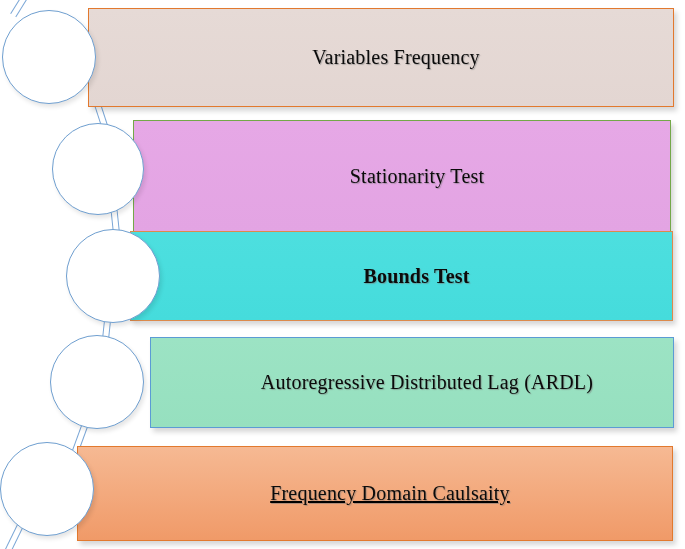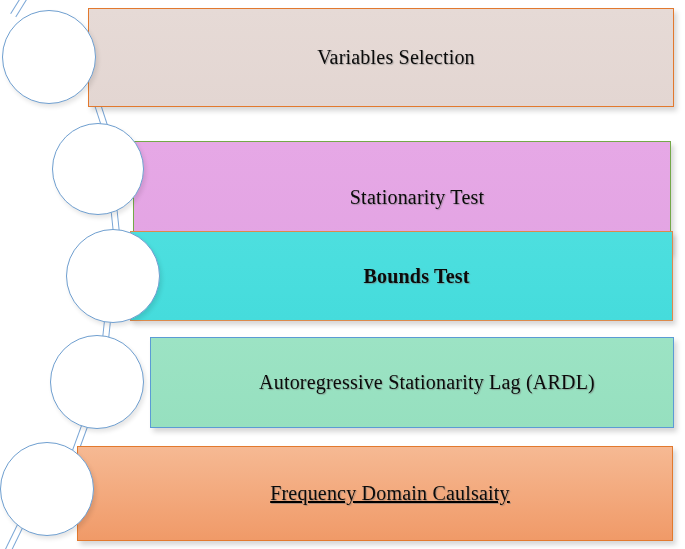--- a/index.html
+++ b/index.html
@@ -36,21 +36,20 @@
 
   #band-1 {
     left: 88px;  top: 8px;   width: 586px;  height: 99px;
     background: linear-gradient(180deg, #e6dad6 0%, #e3d6d2 100%);
     border: 1.5px solid #e2792e;
   }
   #band-2 {
     left: 133px; top: 120px; width: 538px;  height: 112px;
     background: linear-gradient(180deg, #e6a8e6 0%, #e3a4e3 100%);
     border: 1.5px solid #74a849;
-    margin-top: 21px;
   }
   #band-3 {
     left: 130px; top: 231px; width: 543px;  height: 90px;
     background: linear-gradient(180deg, #4ddfdf 0%, #45dcdc 100%);
     border: 1.5px solid #dc8a4c;
     font-weight: bold;
   }
   #band-4 {
     left: 150px; top: 337px; width: 524px;  height: 91px;
     background: linear-gradient(180deg, #9ce3c4 0%, #96e0bf 100%);
@@ -99,33 +98,33 @@
 <div id="stage">
 
   <div class="connector" id="conn-top"></div>
   <div class="connector" id="conn-1-2"></div>
   <div class="connector" id="conn-2-3"></div>
   <div class="connector" id="conn-3-4"></div>
   <div class="connector" id="conn-4-5"></div>
   <div class="connector" id="conn-bottom"></div>
 
   <div class="band" id="band-1">
-    <span class="band-label">Variables Selection</span>
+    <span class="band-label">Variables Frequency</span>
   </div>
 
   <div class="band" id="band-2">
     <span class="band-label">Stationarity Test</span>
   </div>
 
   <div class="band" id="band-3">
     <span class="band-label">Bounds Test</span>
   </div>
 
   <div class="band" id="band-4">
-    <span class="band-label">Autoregressive Stationarity Lag (ARDL)</span>
+    <span class="band-label">Autoregressive Distributed Lag (ARDL)</span>
   </div>
 
   <div class="band" id="band-5">
     <span class="band-label">Frequency Domain Caulsaity</span>
   </div>
 
   <div class="node-circle" id="circle-1"></div>
   <div class="node-circle" id="circle-2"></div>
   <div class="node-circle" id="circle-3"></div>
   <div class="node-circle" id="circle-4"></div>

